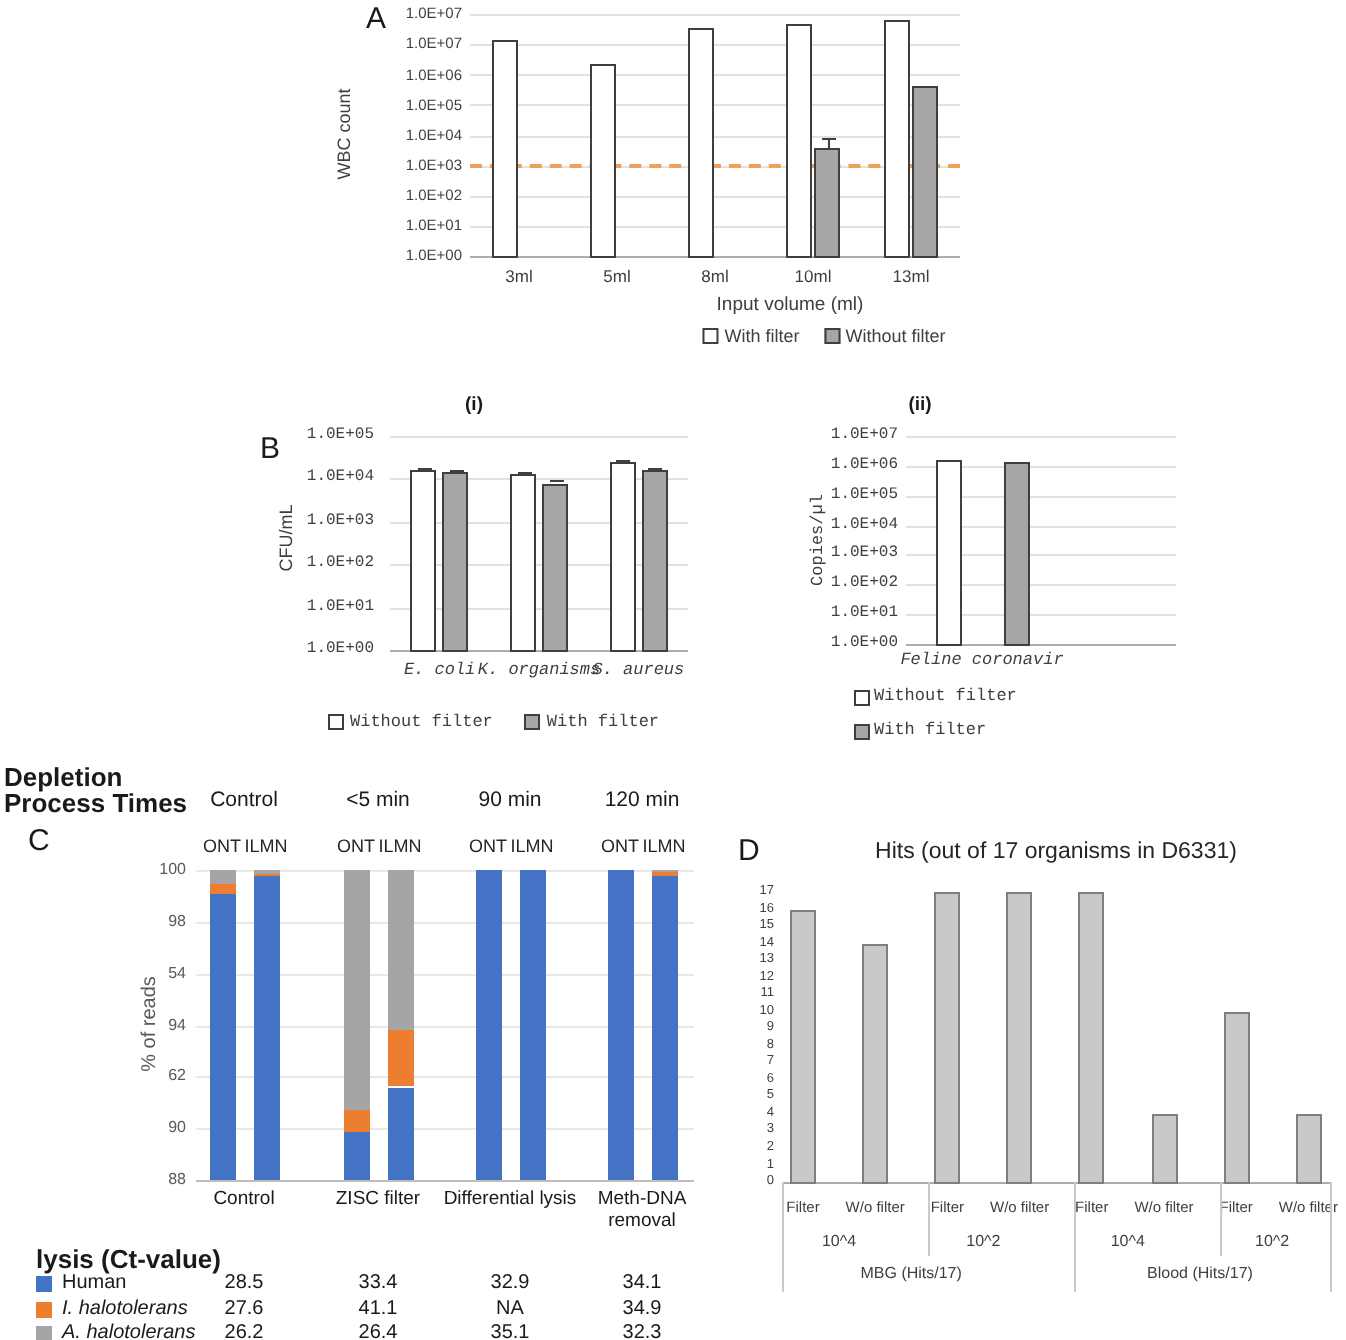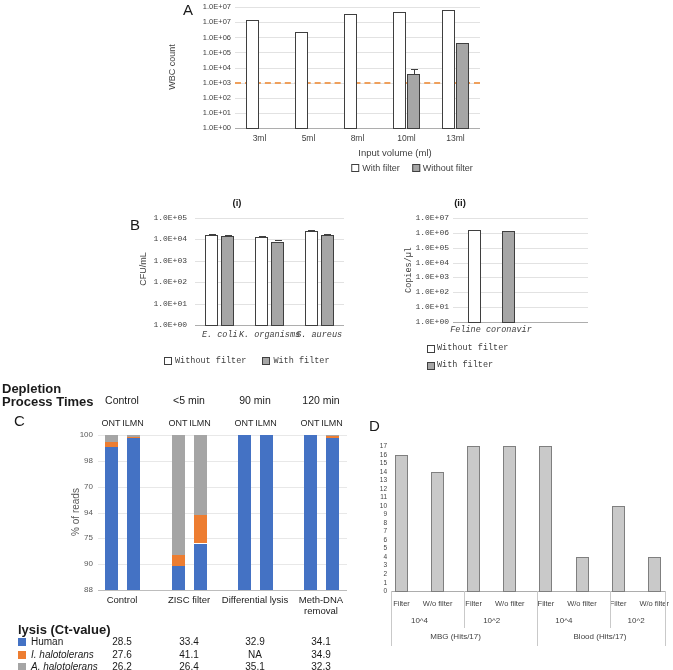--- a/index.html
+++ b/index.html
@@ -19,20 +19,21 @@
   <div class="abs letter" style="left:369px;top:417px;">D</div>
 
   <div class="abs" style="left:217px;top:197px;width:40px;text-align:center;font-size:9.5px;font-weight:600;color:#1a1a1a;">(i)</div>
   <div class="abs" style="left:440px;top:197px;width:40px;text-align:center;font-size:9.5px;font-weight:700;color:#1a1a1a;">(ii)</div>
 
   <div class="abs hdr" style="left:2px;top:381px;">Depletion</div>
   <div class="abs hdr" style="left:2px;top:394px;">Process Times</div>
 
   <div class="abs hdr" style="left:18px;top:622px;">lysis (Ct-value)</div>
 
+  <div class="abs" style="left:391px;top:420px;width:274px;text-align:center;font-size:11.5px;color:#262626;">Hits (out of 17 organisms in D6331)</div>
 <div style="position: absolute; left: 235px; top: 7px; width: 245px; height: 1px; background: rgb(226, 226, 226);"></div>
     <div style="position: absolute; left: 179px; top: 2.3px; width: 52px; text-align: right; font-size: 7.5px; color: rgb(63, 63, 63); font-family: &quot;Liberation Sans&quot;, sans-serif;">1.0E+07</div>
     <div style="position: absolute; left: 235px; top: 22.1px; width: 245px; height: 1px; background: rgb(226, 226, 226);"></div>
     <div style="position: absolute; left: 179px; top: 17.4px; width: 52px; text-align: right; font-size: 7.5px; color: rgb(63, 63, 63); font-family: &quot;Liberation Sans&quot;, sans-serif;">1.0E+07</div>
     <div style="position: absolute; left: 235px; top: 37.3px; width: 245px; height: 1px; background: rgb(226, 226, 226);"></div>
     <div style="position: absolute; left: 179px; top: 32.5px; width: 52px; text-align: right; font-size: 7.5px; color: rgb(63, 63, 63); font-family: &quot;Liberation Sans&quot;, sans-serif;">1.0E+06</div>
     <div style="position: absolute; left: 235px; top: 52.4px; width: 245px; height: 1px; background: rgb(226, 226, 226);"></div>
     <div style="position: absolute; left: 179px; top: 47.6px; width: 52px; text-align: right; font-size: 7.5px; color: rgb(63, 63, 63); font-family: &quot;Liberation Sans&quot;, sans-serif;">1.0E+05</div>
     <div style="position: absolute; left: 235px; top: 67.5px; width: 245px; height: 1px; background: rgb(226, 226, 226);"></div>
     <div style="position: absolute; left: 179px; top: 62.8px; width: 52px; text-align: right; font-size: 7.5px; color: rgb(63, 63, 63); font-family: &quot;Liberation Sans&quot;, sans-serif;">1.0E+04</div>
@@ -137,25 +138,25 @@
     <div style="position: absolute; left: 436px; top: 325px; width: 110px; text-align: center; font-size: 8.5px; color: rgb(63, 63, 63); line-height: 1.2; font-family: &quot;Liberation Mono&quot;, &quot;DejaVu Sans Mono&quot;, monospace; font-style: italic;">Feline coronavir</div>
     <div style="position: absolute; left: 427px; top: 345px; width: 6px; height: 6px; background: rgb(255, 255, 255); border: 1px solid rgb(63, 63, 63);"></div>
     <div style="position: absolute; left: 437px; top: 343px; font-size: 8.5px; color: rgb(63, 63, 63); white-space: nowrap; font-family: &quot;Liberation Mono&quot;, &quot;DejaVu Sans Mono&quot;, monospace;">Without filter</div>
     <div style="position: absolute; left: 427px; top: 362px; width: 6px; height: 6px; background: rgb(166, 166, 166); border: 1px solid rgb(63, 63, 63);"></div>
     <div style="position: absolute; left: 437px; top: 360px; font-size: 8.5px; color: rgb(63, 63, 63); white-space: nowrap; font-family: &quot;Liberation Mono&quot;, &quot;DejaVu Sans Mono&quot;, monospace;">With filter</div>
     <div style="position: absolute; left: 98px; top: 435px; width: 249px; height: 1px; background: rgb(232, 232, 232);"></div>
     <div style="position: absolute; left: 69px; top: 430px; width: 24px; text-align: right; font-size: 8px; color: rgb(89, 89, 89); font-family: &quot;Liberation Sans&quot;, sans-serif;">100</div>
     <div style="position: absolute; left: 98px; top: 460.8px; width: 249px; height: 1px; background: rgb(232, 232, 232);"></div>
     <div style="position: absolute; left: 69px; top: 455.8px; width: 24px; text-align: right; font-size: 8px; color: rgb(89, 89, 89); font-family: &quot;Liberation Sans&quot;, sans-serif;">98</div>
     <div style="position: absolute; left: 98px; top: 486.7px; width: 249px; height: 1px; background: rgb(232, 232, 232);"></div>
-    <div style="position: absolute; left: 69px; top: 481.7px; width: 24px; text-align: right; font-size: 8px; color: rgb(89, 89, 89); font-family: &quot;Liberation Sans&quot;, sans-serif;">70</div>
+    <div style="position: absolute; left: 69px; top: 481.7px; width: 24px; text-align: right; font-size: 8px; color: rgb(89, 89, 89); font-family: &quot;Liberation Sans&quot;, sans-serif;">54</div>
     <div style="position: absolute; left: 98px; top: 512.5px; width: 249px; height: 1px; background: rgb(232, 232, 232);"></div>
     <div style="position: absolute; left: 69px; top: 507.5px; width: 24px; text-align: right; font-size: 8px; color: rgb(89, 89, 89); font-family: &quot;Liberation Sans&quot;, sans-serif;">94</div>
     <div style="position: absolute; left: 98px; top: 538.3px; width: 249px; height: 1px; background: rgb(232, 232, 232);"></div>
-    <div style="position: absolute; left: 69px; top: 533.3px; width: 24px; text-align: right; font-size: 8px; color: rgb(89, 89, 89); font-family: &quot;Liberation Sans&quot;, sans-serif;">75</div>
+    <div style="position: absolute; left: 69px; top: 533.3px; width: 24px; text-align: right; font-size: 8px; color: rgb(89, 89, 89); font-family: &quot;Liberation Sans&quot;, sans-serif;">62</div>
     <div style="position: absolute; left: 98px; top: 564.2px; width: 249px; height: 1px; background: rgb(232, 232, 232);"></div>
     <div style="position: absolute; left: 69px; top: 559.2px; width: 24px; text-align: right; font-size: 8px; color: rgb(89, 89, 89); font-family: &quot;Liberation Sans&quot;, sans-serif;">90</div>
     <div style="position: absolute; left: 98px; top: 590px; width: 249px; height: 1px; background: rgb(189, 189, 189);"></div>
     <div style="position: absolute; left: 69px; top: 585px; width: 24px; text-align: right; font-size: 8px; color: rgb(89, 89, 89); font-family: &quot;Liberation Sans&quot;, sans-serif;">88</div>
     <div style="position: absolute; left: 75px; top: 512px; transform: translate(-50%, -50%) rotate(-90deg); white-space: nowrap; font-size: 10px; color: rgb(89, 89, 89); font-family: &quot;Liberation Sans&quot;, sans-serif;">% of reads</div>
     <div style="position: absolute; left: 87px; top: 394px; width: 70px; text-align: center; font-size: 10.5px; color: rgb(26, 26, 26); font-family: &quot;Liberation Sans&quot;, sans-serif;">Control</div>
     <div style="position: absolute; left: 154px; top: 394px; width: 70px; text-align: center; font-size: 10.5px; color: rgb(26, 26, 26); font-family: &quot;Liberation Sans&quot;, sans-serif;">&lt;5 min</div>
     <div style="position: absolute; left: 220px; top: 394px; width: 70px; text-align: center; font-size: 10.5px; color: rgb(26, 26, 26); font-family: &quot;Liberation Sans&quot;, sans-serif;">90 min</div>
     <div style="position: absolute; left: 286px; top: 394px; width: 70px; text-align: center; font-size: 10.5px; color: rgb(26, 26, 26); font-family: &quot;Liberation Sans&quot;, sans-serif;">120 min</div>
     <div style="position: absolute; left: 95px; top: 418px; width: 32px; text-align: center; font-size: 9px; color: rgb(38, 38, 38); font-family: &quot;Liberation Sans&quot;, sans-serif;">ONT</div>

